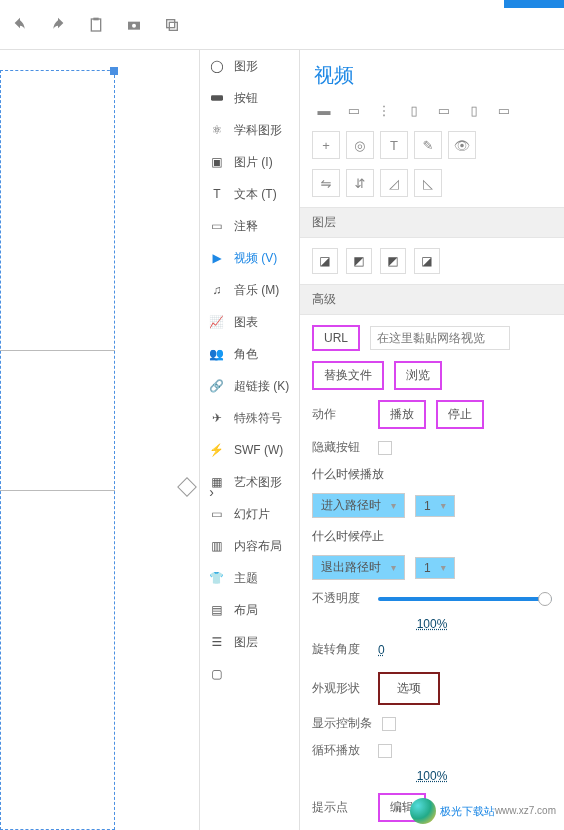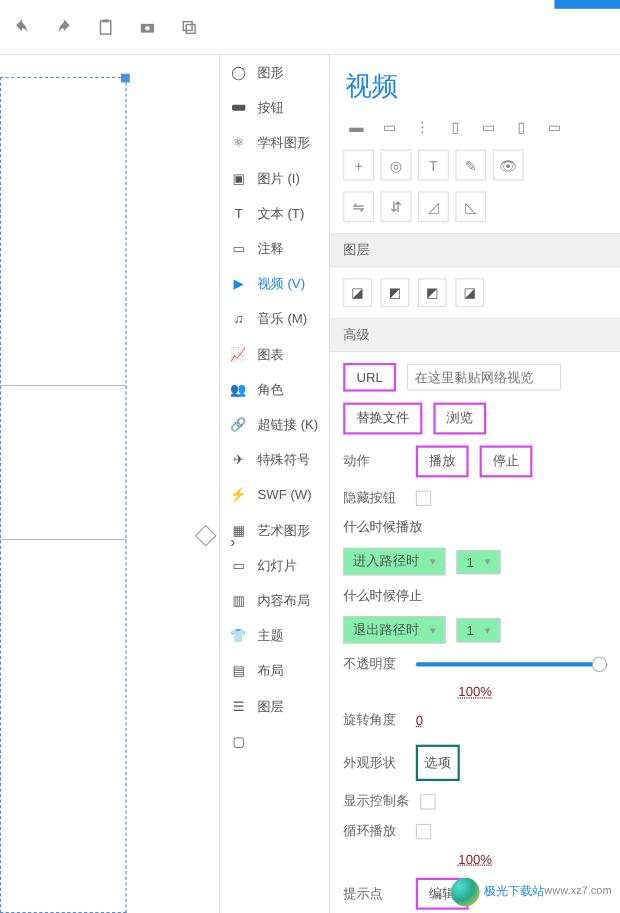--- a/index.html
+++ b/index.html
@@ -18,39 +18,39 @@
 .canvas-diamond { position: absolute; top: 430px; right: 5px; width: 14px; height: 14px; border: 1px solid #999; transform: rotate(45deg); background:#fff; }
 .canvas-chevron { position: absolute; top: 434px; right: -15px; color: #555; font-size: 14px; }
 
 .menu-col { width: 100px; background: #fff; border-right: 1px solid #e0e0e0; overflow-y: auto; }
 .menu-item { height: 32px; display: flex; align-items: center; padding: 0 8px; gap: 8px; color: #555; font-size: 12px; cursor: pointer; }
 .menu-item.active { color: #1e88e5; }
 .menu-item .mi-icon { width: 18px; height: 18px; display: flex; align-items: center; justify-content: center; color: #555; }
 .menu-item.active .mi-icon { color: #1e88e5; }
 
 .props-col { flex: 1; background: #fff; overflow-y: auto; font-size: 12px; color: #555; }
-.props-title { font-size: 24px; color: #1e88e5; padding: 12px 14px 10px; font-weight: normal; }
+.props-title { font-size: 20px; color: #1e88e5; padding: 12px 14px 10px; font-weight: normal; }
 .icon-grid { display: flex; flex-wrap: wrap; gap: 6px; padding: 0 12px 10px; }
 .icon-btn { width: 28px; height: 28px; border: 1px solid #ddd; background: #fff; display: flex; align-items: center; justify-content: center; color: #888; cursor: pointer; font-size: 13px; }
 .icon-btn.small { width: 24px; height: 22px; border: none; }
 
 .section-hdr { background: #f0f0f0; padding: 6px 12px; color: #666; border-top: 1px solid #e5e5e5; border-bottom: 1px solid #e5e5e5; }
 .section-body { padding: 10px 12px; }
 .row { display: flex; align-items: center; gap: 10px; margin-bottom: 10px; flex-wrap: wrap; }
 .btn { padding: 4px 10px; border: 2px solid #d946ef; background: #fff; cursor: pointer; font-size: 12px; color: #555; }
-.btn.highlight { border: 2px solid #0f766e; padding: 6px 6px; text-align: center; }
+.btn.highlight { border: 2px solid #7f1d1d; padding: 6px 17px; text-align: center; }
 .input-text { border: 1px solid #ddd; padding: 4px 6px; font-size: 12px; color: #aaa; width: 140px; }
-.dropdown { border: 1px solid #ccc; padding: 3px 8px; display: inline-flex; align-items: center; gap: 6px; font-size: 12px; color: #555; background:#86efac; cursor: pointer; }
+.dropdown { border: 1px solid #ccc; padding: 3px 8px; display: inline-flex; align-items: center; gap: 6px; font-size: 12px; color: #555; background:#7dd3fc; cursor: pointer; }
 .dropdown::after { content: '▾'; color: #999; font-size: 10px; margin-left: 4px; }
 .label { color: #666; min-width: 56px; }
 .checkbox { width: 14px; height: 14px; border: 1px solid #ccc; display: inline-block; }
 .slider { flex: 1; height: 4px; background: #1e88e5; position: relative; border-radius: 2px; min-width: 120px; }
 .slider .thumb { position: absolute; right: 0; top: -5px; width: 14px; height: 14px; border-radius: 50%; background: #fff; border: 1px solid #aaa; }
 .slider.vol .thumb { right: 20%; }
-.val-txt { text-decoration: underline dotted; color: #7f1d1d; }
+.val-txt { text-decoration: underline dotted; color: #0c4a6e; }
 
 .layer-icons { padding: 10px 12px; display: flex; gap: 8px; }
 .layer-box { width: 26px; height: 26px; border: 1px solid #ddd; background: #fff; display: flex; align-items: center; justify-content: center; }
 
 .watermark { position: absolute; bottom: 6px; right: 8px; font-size: 11px; color: #1e88e5; display: flex; align-items: center; gap: 4px; }
 .watermark .orb { width: 26px; height: 26px; border-radius: 50%; background: radial-gradient(circle at 30% 30%, #5dd, #2a8, #fc3); }
 .watermark .wt { display:flex; flex-direction:row; line-height:1.1; }
 .watermark .url { color:#888; font-size:10px; }
 
 svg { width: 16px; height: 16px; }

